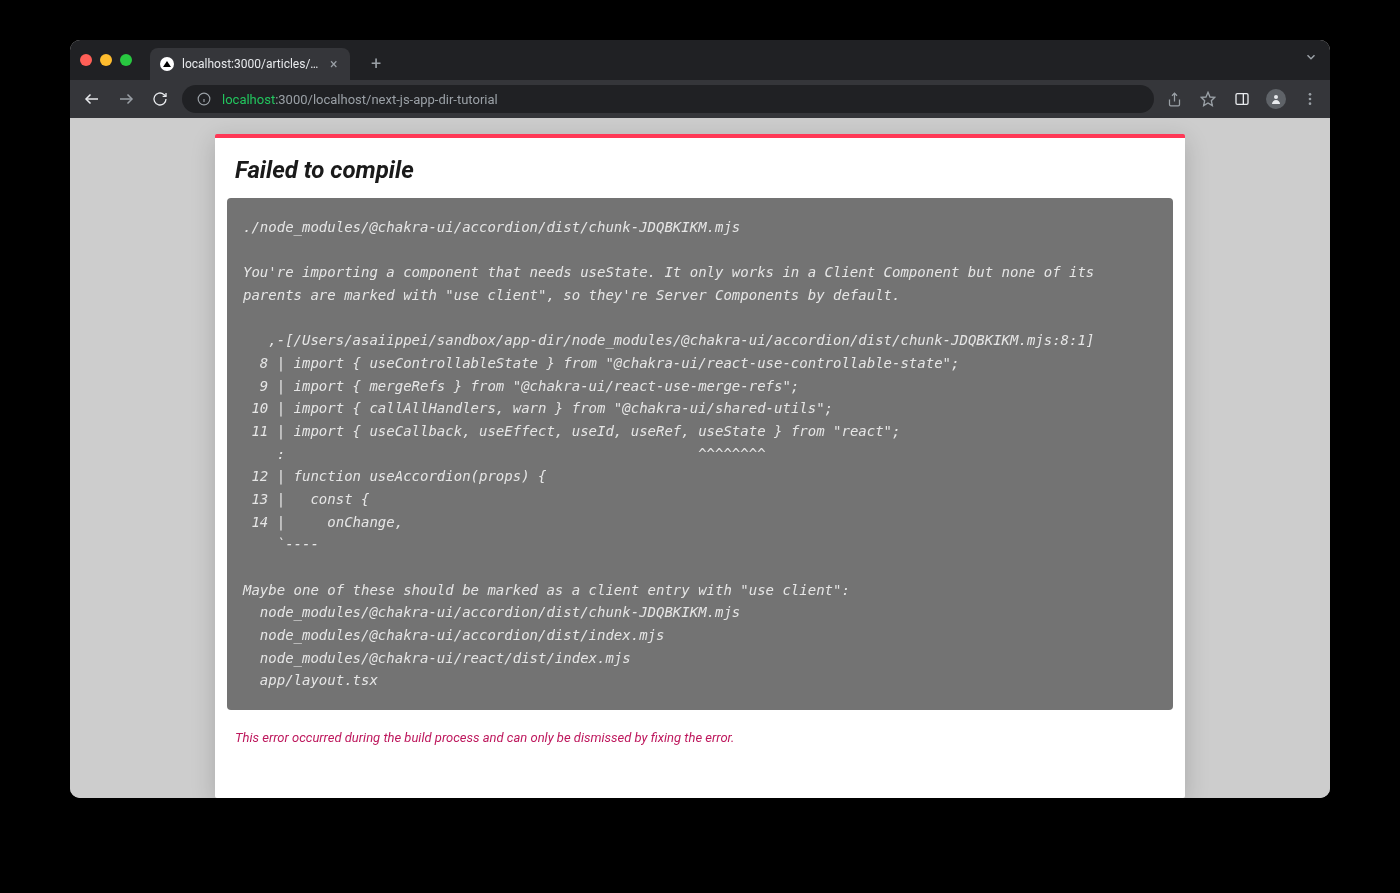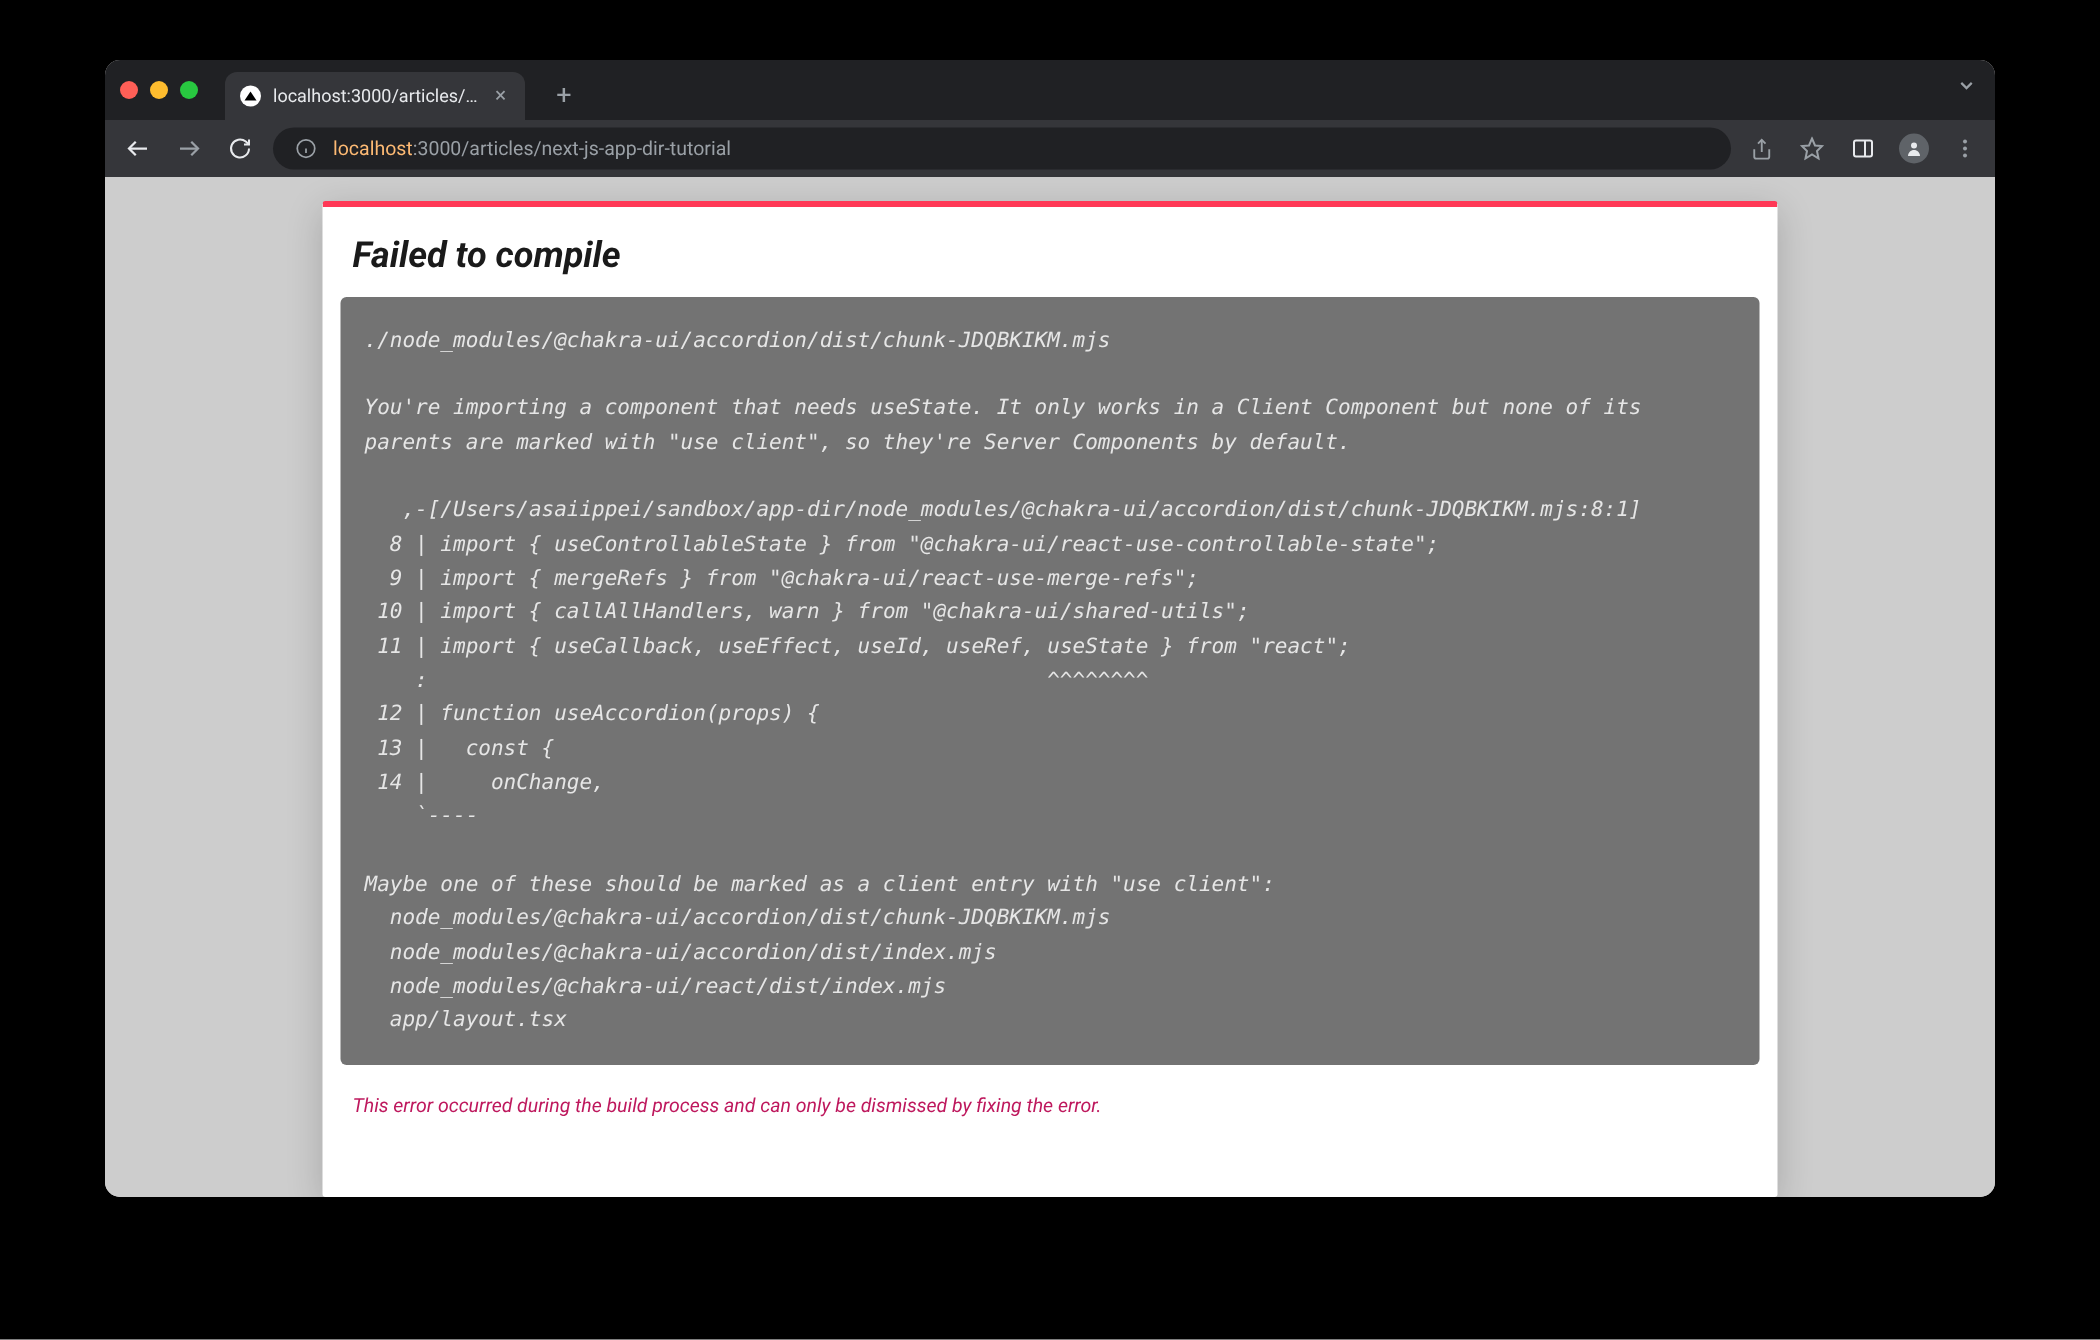--- a/index.html
+++ b/index.html
@@ -71,21 +71,21 @@
     background:#202124;
     border-radius: 20px;
     height: 28px;
     display:flex;
     align-items:center;
     padding: 0 12px;
     gap:8px;
     color:#9aa0a6;
     font-size:13px;
   }
-  .addr-host { color:#fdba74; }
+  .addr-host { color:#22c55e; }
   .right-icons { display:flex; gap:14px; align-items:center; color:#9aa0a6; font-size:14px;}
   .icon-box{width:20px;height:20px;display:flex;align-items:center;justify-content:center;cursor:pointer;}
   .avatar{width:20px;height:20px;border-radius:50%;background:#5f6368;display:flex;align-items:center;justify-content:center;}
   
   .viewport {
     background:#cdcdcd;
     min-height: 680px;
     padding: 16px 0 0 0;
     display:flex;
     justify-content:center;
@@ -173,21 +173,21 @@
     </div>
     <div class="addr-bar">
       <span class="icon-box">
         <svg width="14" height="14" viewBox="0 0 24 24" fill="none" stroke="#9aa0a6" stroke-width="2">
             <circle cx="12" cy="12" r="10"></circle>
             <line x1="12" y1="8" x2="12" y2="8"></line>
             <line x1="12" y1="12" x2="12" y2="17"></line>
           </svg>
       </span>
       <span>
-        <span class="addr-host">localhost</span><span>:3000/articles/next-js-app-dir-tutorial</span>
+        <span class="addr-host">localhost</span><span>:3000/localhost/next-js-app-dir-tutorial</span>
       </span>
     </div>
     <div class="right-icons">
       <span class="icon-box">
         <svg width="15" height="15" viewBox="0 0 24 24" fill="none" stroke="#9aa0a6" stroke-width="2">
             <path d="M4 12v8a2 2 0 0 0 2 2h12a2 2 0 0 0 2-2v-8"></path>
             <polyline points="16 6 12 2 8 6"></polyline>
             <line x1="12" y1="2" x2="12" y2="15"></line>
           </svg>
       </span>

